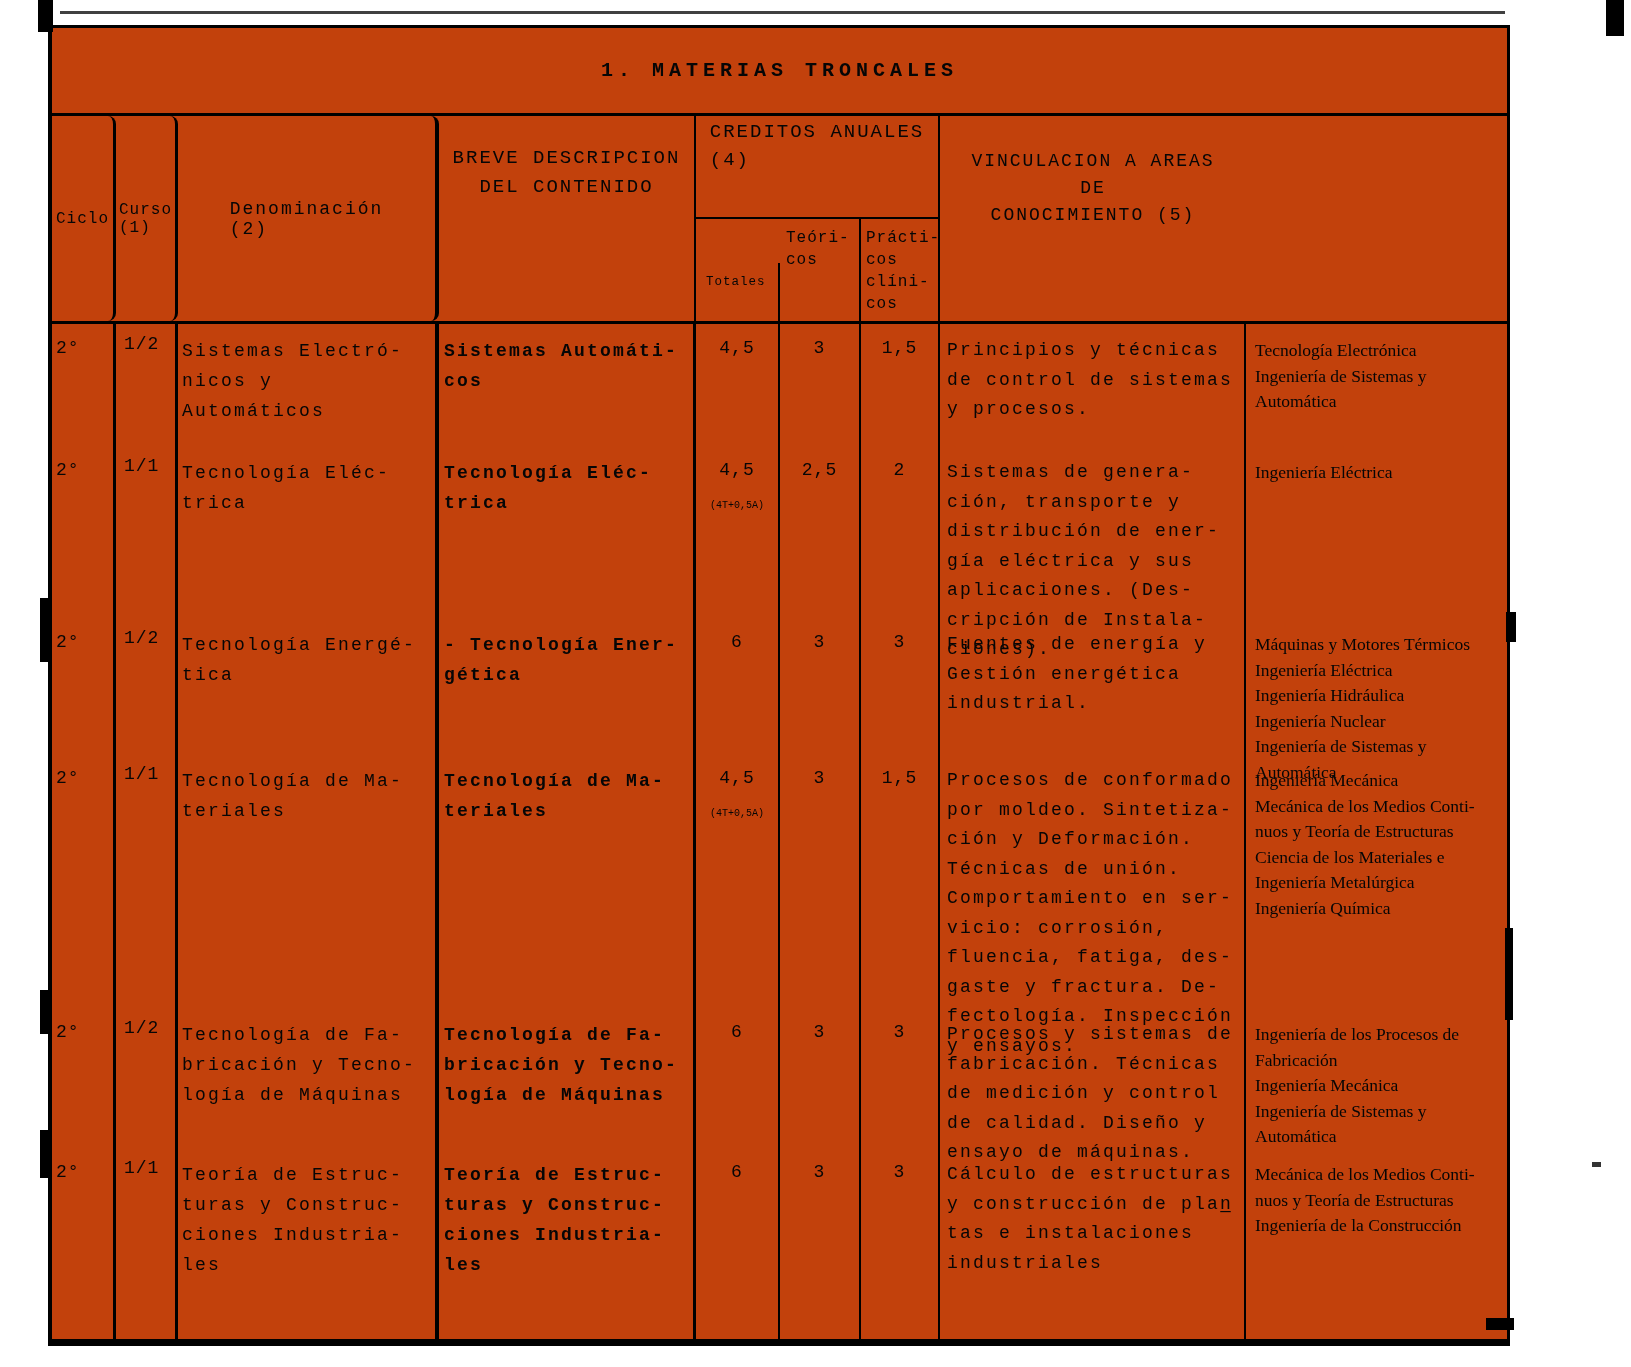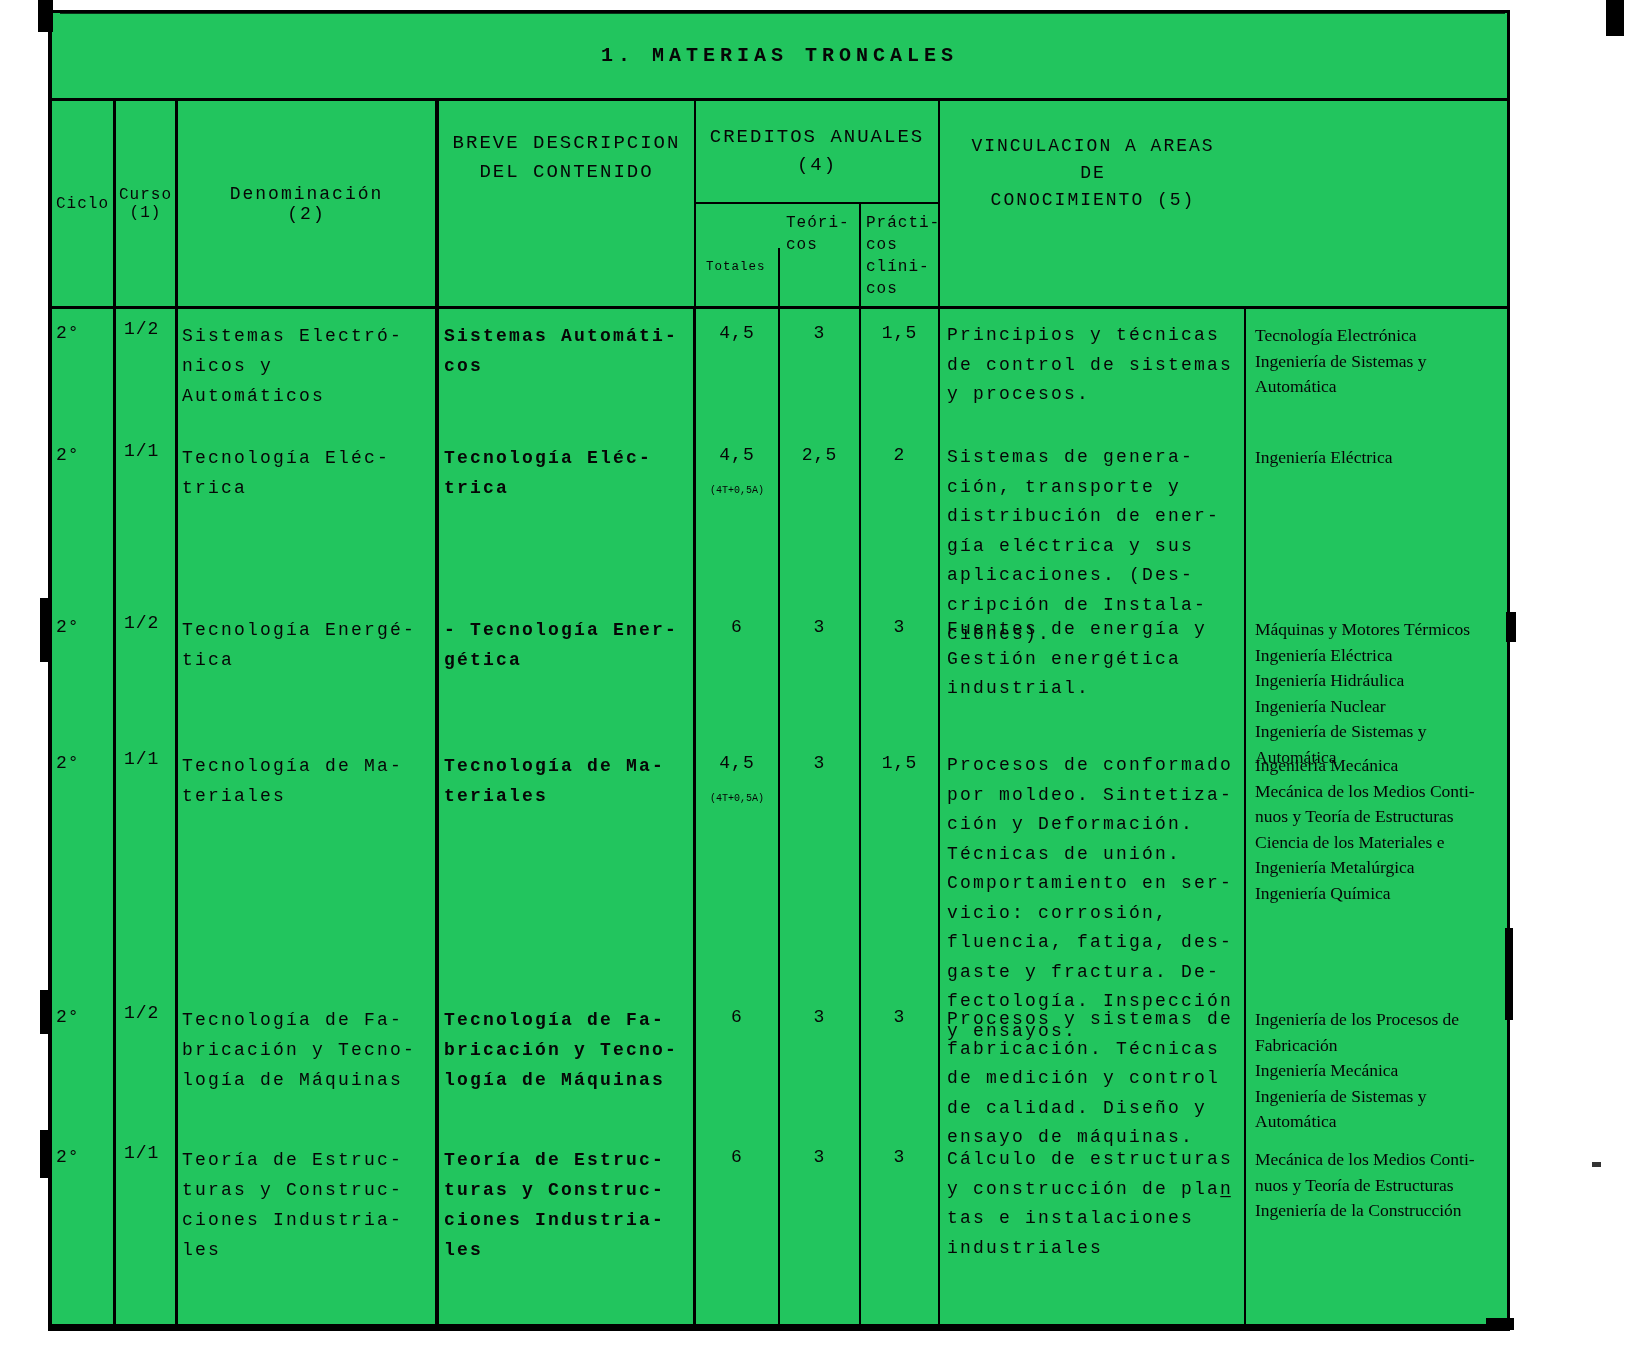--- a/index.html
+++ b/index.html
@@ -1,36 +1,36 @@
 <!DOCTYPE html>
 <html><head>
 <meta charset="utf-8">
 <style>
   html,body{margin:0;padding:0;background:#ffffff;}
   body{width:1631px;height:1367px;position:relative;overflow:hidden;
        font-family:"Liberation Mono","DejaVu Sans Mono",monospace;color:#060606;}
-  .sheet{position:absolute;left:48px;top:10px;width:1462px;
+  .sheet{position:absolute;left:48px;top:25px;width:1462px;
          border:3px solid #000;border-left:4px solid #000;border-bottom:7px solid #000;
-         background:#22c55e;box-sizing:border-box;}
+         background:#c2410c;box-sizing:border-box;}
   
   .titlebox{height:85px;border-bottom:3px solid #000;display:flex;align-items:center;justify-content:center;}
   .titlebox .t{font-size:20px;font-weight:bold;letter-spacing:5px;white-space:pre-line;}
   
   .hdr{display:grid;grid-template-columns:64px 62px 261px 257px 84px 81px 79px 306px 261px;
        grid-template-rows:103px 102px;border-bottom:3px solid #000;}
   .hdr > div{box-sizing:border-box;border-right:2px solid #000;white-space:pre-line;overflow:hidden;}
   .hdr .span2{grid-row:1 / span 2;}
-  .hc{display:flex;align-items:center;justify-content:center;text-align:center;}
+  .hc{display:flex;align-items:center;justify-content:center;text-align:left;border-radius:8px;}
   .h-ciclo{font-size:16px;letter-spacing:1px;border-right:3px solid #000 !important;}
   .h-curso{font-size:16px;letter-spacing:1px;border-right:3px solid #000 !important;}
   .h-denom{font-size:18px;letter-spacing:2px;border-right:4px solid #000 !important;}
   .h-asig{font-size:15px;letter-spacing:1px;padding:8px 2px 0 5px;line-height:22px;text-align:left;
           border-right:3px solid #000 !important;}
   .h-cred{grid-column:5 / span 3;border-bottom:2px solid #000;font-size:19px;letter-spacing:2px;
-          display:flex;align-items:flex-start;justify-content:center;text-align:center;padding-top:22px;line-height:28px;}
+          display:flex;align-items:flex-start;justify-content:center;text-align:left;padding-top:2px;line-height:28px;}
   .h-tot{grid-row:2;grid-column:5;font-size:12.5px;letter-spacing:1px;padding:12px 0 10px 10px;margin-top:44px;}
   .h-teo{grid-row:2;grid-column:6;font-size:16px;letter-spacing:1px;padding:8px 0 0 6px;line-height:22px;}
   .h-pra{grid-row:2;grid-column:7;font-size:16px;letter-spacing:1px;padding:8px 0 0 5px;line-height:22px;}
   .h-desc{font-size:19px;letter-spacing:2px;padding-top:28px;text-align:center;line-height:29px;}
   .h-vinc{font-size:18px;letter-spacing:2px;padding-top:32px;text-align:center;line-height:27px;border-right:0 !important;}
   
   .bdy{display:grid;grid-template-columns:64px 62px 261px 257px 84px 81px 79px 306px 261px;
        grid-template-rows:122px 172px 136px 254px 140px 191px;}
   .bdy > div{box-sizing:border-box;border-right:2px solid #000;white-space:pre-line;overflow:visible;}
   .bdy .c1{border-right:3px solid #000 !important;font-size:18px;padding:14px 0 0 4px;letter-spacing:1px;}

